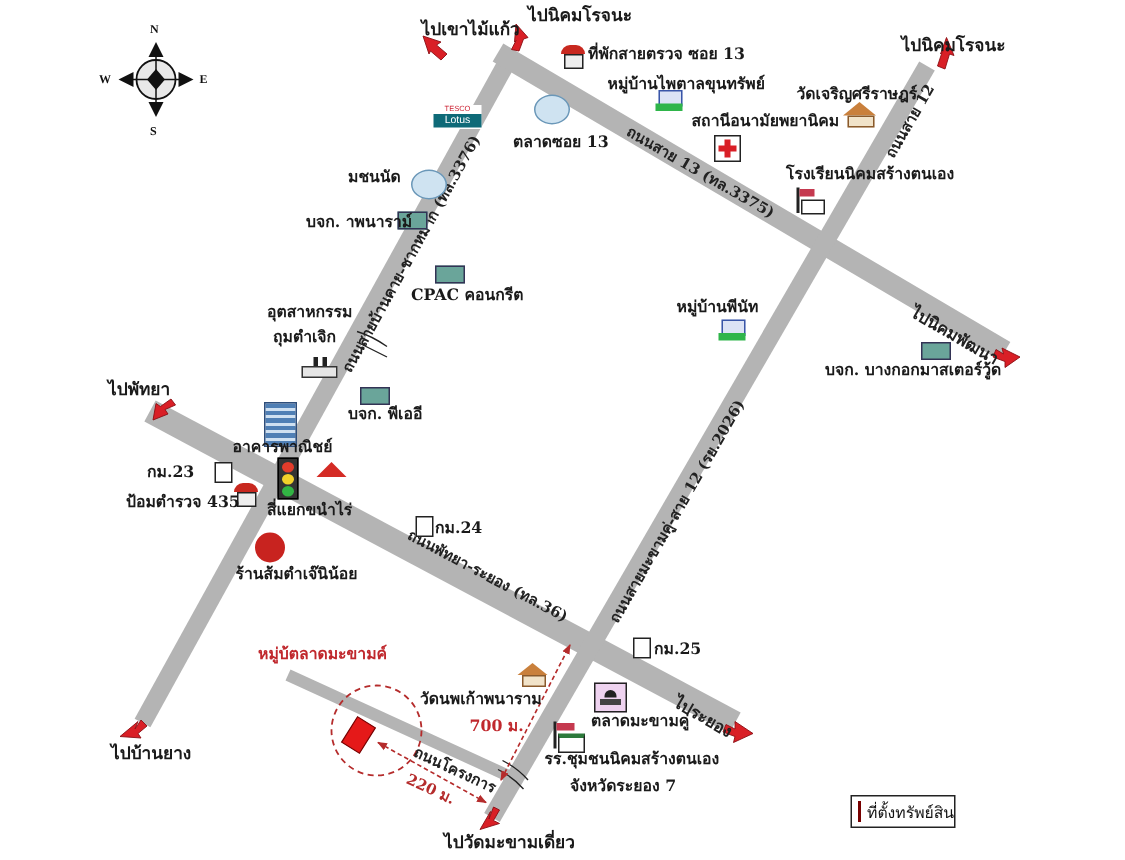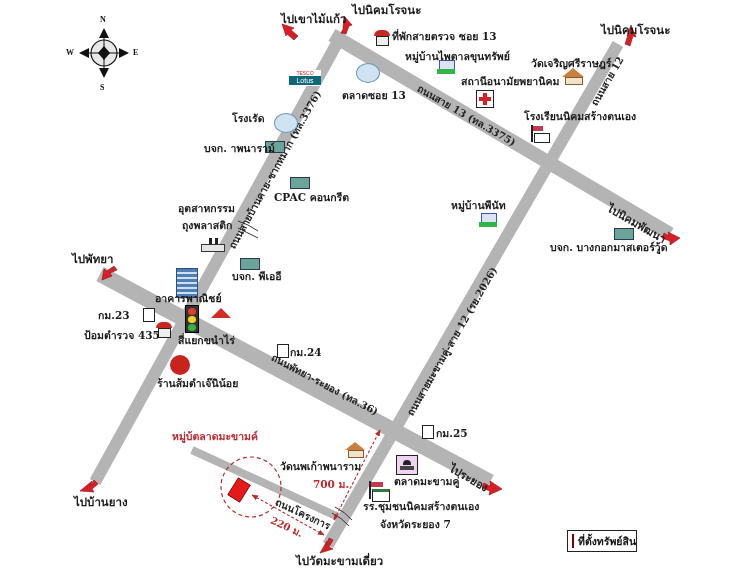--- a/index.html
+++ b/index.html
@@ -9,21 +9,21 @@
   .lbl { position:absolute; font-size:10.5px; font-weight:bold; white-space:nowrap; line-height:1; color:#1a1a1a;
          font-family:"DejaVu Serif", "Liberation Serif", serif; }
   .lbl.dest { font-size:11.5px; }
   .lbl.red { color:#c0282d; }
   .road-lbl { position:absolute; font-size:10px; font-weight:bold; white-space:nowrap; color:#222;
               transform-origin:0 50%; line-height:1; font-family:"DejaVu Serif", "Liberation Serif", serif; }
   .icon { position:absolute; }
   .legend { position:absolute; left:567px; top:530px; width:70px; height:22px; border:1px solid #222;
             background:#fff; display:flex; align-items:center; gap:4px; padding:0 4px; box-sizing:border-box; }
   .legend-swatch { width:14px; height:14px; background:#e51919; border:1px solid #700; box-sizing:border-box; }
-  .legend-text { font-size:10.5px; font-weight:bold; white-space:nowrap; }
+  .legend-text { font-size:10.5px; font-weight:normal; white-space:nowrap; }
   .compass-letter { position:absolute; font-size:8px; font-weight:bold; font-family:"Liberation Serif", serif; }
 </style>
 </head>
 <body>
 
 <svg id="map-svg" viewBox="0 0 750 573" xmlns="http://www.w3.org/2000/svg">
   <defs>
     <marker id="redArrow" viewBox="0 0 10 10" refX="5" refY="5" markerWidth="3" markerHeight="3" orient="auto">
       <path d="M0,0 L10,5 L0,10 z" fill="#d91f26"></path>
     </marker>
@@ -186,25 +186,25 @@
   <div style="position:absolute;left:2px;top:1px;width:12px;height:5px;background:#c5394f;"></div>
   <div style="position:absolute;left:3px;top:8px;width:16px;height:9px;border:1px solid #222;background:#fff;border-top:3px solid #2d7a3c;"></div>
 </div>
 
 <span class="lbl" style="left:392px;top:31px;">ที่พักสายตรวจ ซอย 13</span>
 <span class="lbl" style="left:405px;top:51px;">หมู่บ้านไพตาลขุนทรัพย์</span>
 <span class="lbl" style="left:461px;top:76px;">สถานีอนามัยพยานิคม</span>
 <span class="lbl" style="left:531px;top:58px;">วัดเจริญศรีราษฎร์</span>
 <span class="lbl" style="left:524px;top:111px;text-align:right;">โรงเรียนนิคมสร้างตนเอง</span>
 <span class="lbl" style="left:342px;top:90px;">ตลาดซอย 13</span>
-<span class="lbl" style="left:232px;top:113px;">โรงเรัด</span>
+<span class="lbl" style="left:232px;top:113px;">มชนนัด</span>
 <span class="lbl" style="left:204px;top:143px;">บจก. าพนาราม์</span>
 <span class="lbl" style="left:274px;top:192px;">CPAC คอนกรีต</span>
 <span class="lbl" style="left:178px;top:203px;">อุตสาหกรรม</span>
-<span class="lbl" style="left:182px;top:220px;">ถุงพลาสติก</span>
+<span class="lbl" style="left:182px;top:220px;">ถุมตำเจิก</span>
 <span class="lbl" style="left:155px;top:257px;margin-top:36px;">อาคารพาณิชย์</span>
 <span class="lbl" style="left:232px;top:271px;">บจก. พีเออี</span>
 <span class="lbl" style="left:451px;top:200px;">หมู่บ้านพีนัท</span>
 <span class="lbl" style="left:550px;top:242px;">บจก. บางกอกมาสเตอร์วู้ด</span>
 <span class="lbl" style="left:98px;top:310px;">กม.23</span>
 <span class="lbl" style="left:84px;top:330px;">ป้อมตำรวจ 435</span>
 <span class="lbl" style="left:178px;top:335px;">สี่แยกขนำไร่</span>
 <span class="lbl" style="left:157px;top:378px;">ร้านส้มตำเจ๊นิน้อย</span>
 <span class="lbl" style="left:290px;top:347px;">กม.24</span>
 <span class="lbl" style="left:436px;top:428px;">กม.25</span>

